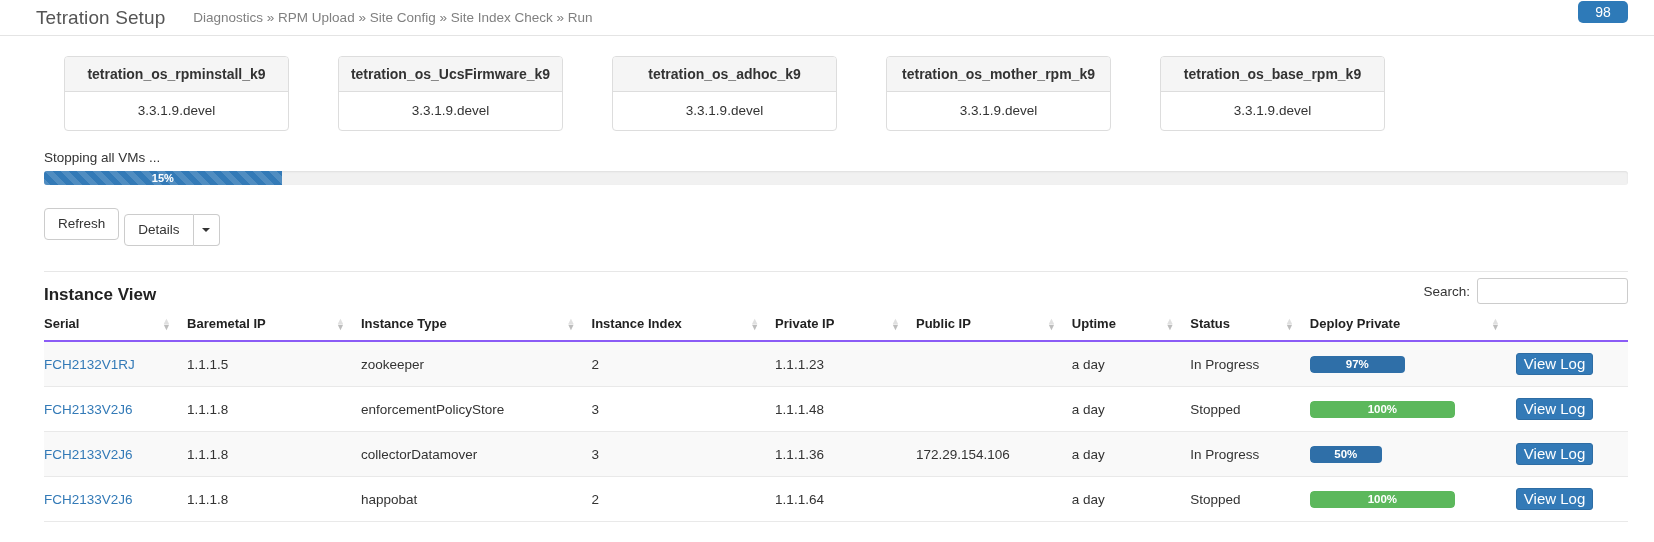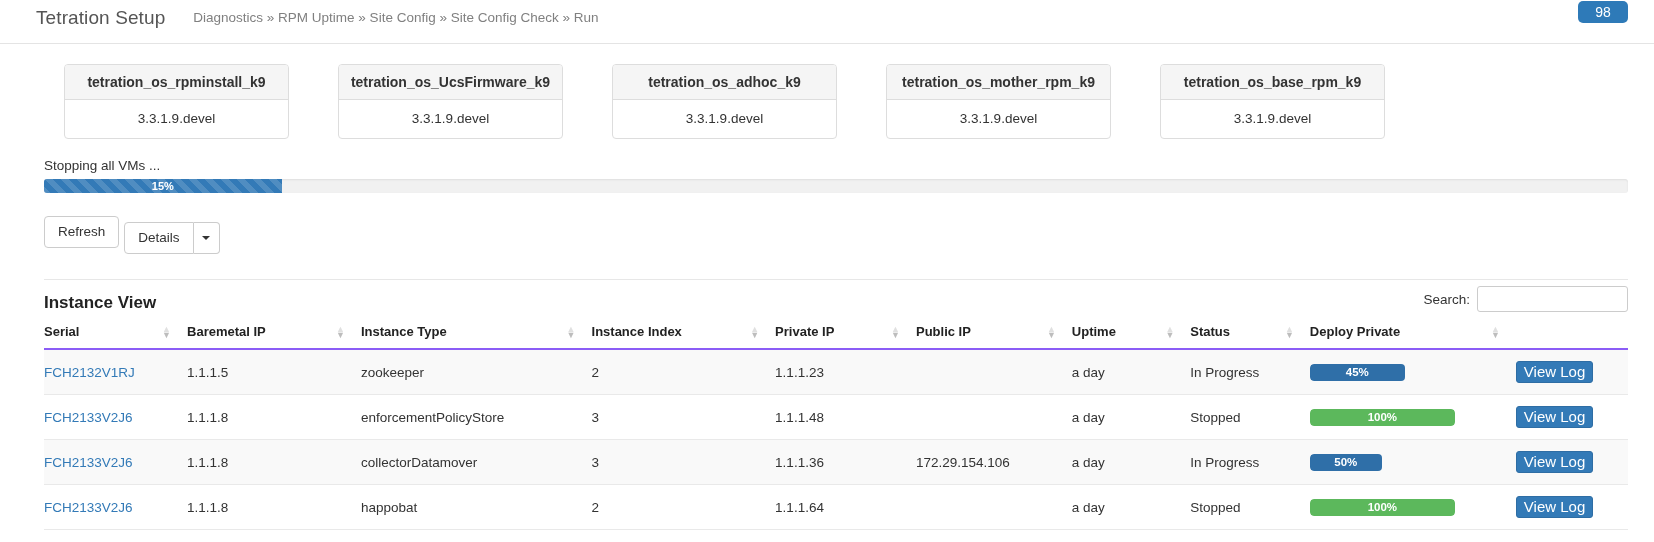--- a/index.html
+++ b/index.html
@@ -14,21 +14,21 @@
     font-size: 13px;
     color: #333333;
     overflow: hidden;
   }
 
   
   .topbar {
     position: relative;
     height: 35px;
     border-bottom: 1px solid #e4e4e4;
-    padding: 0 24px 8px 36px;
+    padding: 0 24px 0 36px;
     display: flex;
     align-items: center;
   }
   .app-title {
     font-size: 19px;
     color: #555555;
     font-weight: 400;
     letter-spacing: .1px;
     white-space: nowrap;
   }
@@ -303,21 +303,21 @@
   col.c-uptime   { width: 111px; }
   col.c-status   { width: 112px; }
   col.c-deploy   { width: 193px; }
   col.c-action   { width: 105px; }
 </style>
 </head>
 <body>
 
 <div class="topbar">
   <div class="app-title">Tetration Setup</div>
-  <div class="breadcrumb">Diagnostics » RPM Uptime » Site Config » Site Config Check » Run</div>
+  <div class="breadcrumb">Diagnostics » RPM Upload » Site Config » Site Index Check » Run</div>
   <div class="header-badge">98</div>
 </div>
 
 <div class="content">
 
   <div class="cards" id="cards">
       <div class="card">
         <div class="card-head">tetration_os_rpminstall_k9</div>
         <div class="card-body">3.3.1.9.devel</div>
       </div>
@@ -470,21 +470,21 @@
           <td><a class="serial-link">FCH2132V1RJ</a></td>
           <td>1.1.1.5</td>
           <td>zookeeper</td>
           <td>2</td>
           <td>1.1.1.23</td>
           <td></td>
           <td>a day</td>
           <td>In Progress</td>
           <td>
             <div class="deploy-track">
-              <div class="deploy-fill" style="width: 95px; background-color: rgb(47, 111, 168);">45%</div>
+              <div class="deploy-fill" style="width: 95px; background-color: rgb(47, 111, 168);">97%</div>
             </div>
           </td>
           <td><button class="view-log-btn">View Log</button></td>
         </tr>
         <tr>
           <td><a class="serial-link">FCH2133V2J6</a></td>
           <td>1.1.1.8</td>
           <td>enforcementPolicyStore</td>
           <td>3</td>
           <td>1.1.1.48</td>

